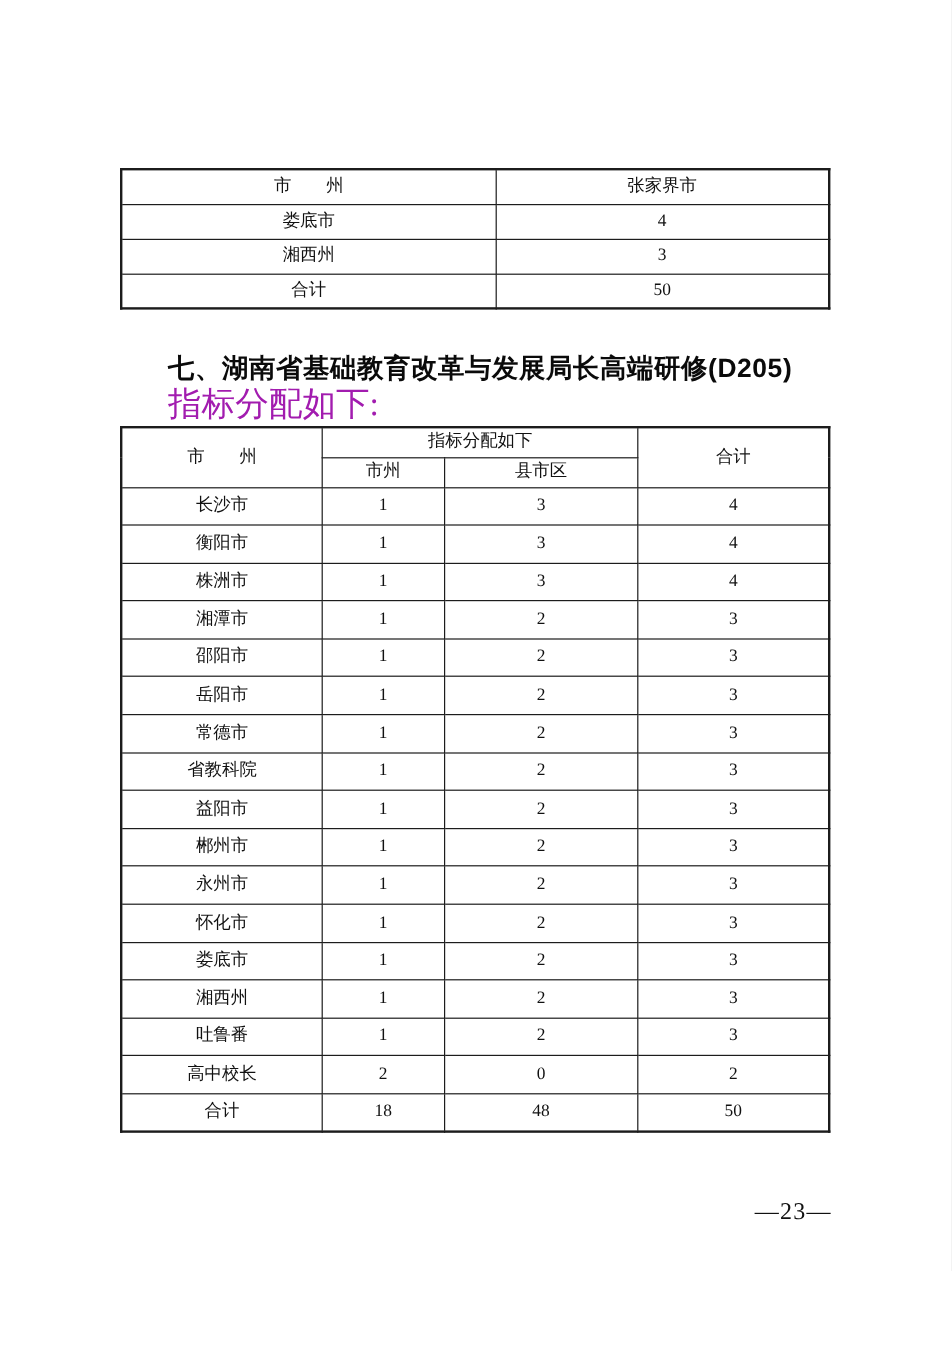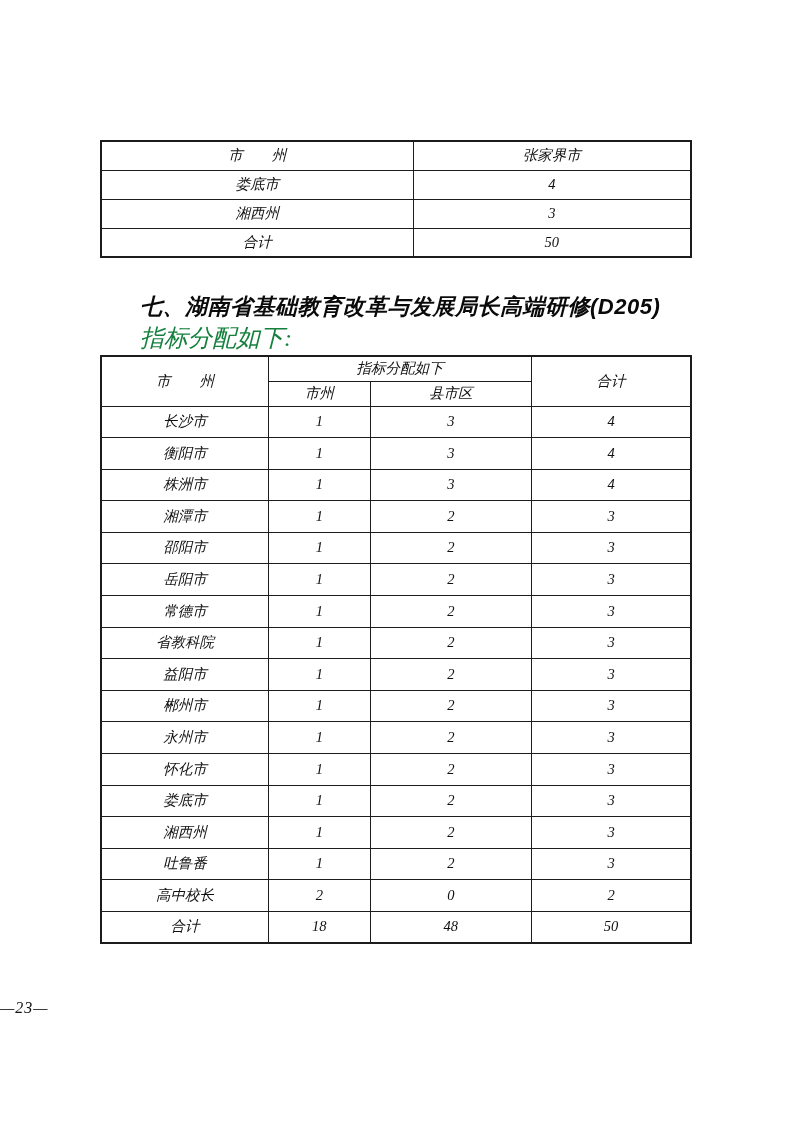--- a/index.html
+++ b/index.html
@@ -6,21 +6,20 @@
   html, body { background: #e8e8e8; }
   .page {
     position: relative;
     width: 793px;
     height: 1122px;
     margin: 0 auto;
     background: #ffffff;
     font-family: "Liberation Serif", "DejaVu Serif", serif;
     color: #111111;
     overflow: hidden;
-    font-style: italic;
   }
   
   .table1-wrap {
     position: absolute;
     top: 140px;
     left: 100px;
     width: 592px;
   }
   table {
     border-collapse: collapse;
@@ -55,23 +54,23 @@
     font-family: "Liberation Sans", "DejaVu Sans", sans-serif;
     font-weight: bold;
     font-size: 22px;
     line-height: 31px;
     letter-spacing: 0.5px;
     color: #0a0a0a;
     white-space: nowrap;
   }
   .section-subtitle {
     font-family: "Liberation Serif", "DejaVu Serif", serif;
-    font-size: 24px;
+    font-size: 28px;
     line-height: 32px;
-    color: #15803d;
+    color: #a21caf;
   }
 
   
   .table2-wrap {
     position: absolute;
     top: 355px;
     left: 100px;
     width: 592px;
   }
   .table2 thead td { height: 25px; }
@@ -80,22 +79,22 @@
   .t2-col2 { width: 17.2%; }
   .t2-col3 { width: 27.4%; }
   .t2-col4 { width: 27.0%; }
 
   
   .page-number {
     position: absolute;
     top: 999px;
     left: 0;
     width: 693px;
-    text-align: left;
-    font-size: 16px;
+    text-align: right;
+    font-size: 20px;
     letter-spacing: 1px;
     color: #111111;
   }
 </style>
 </head>
 <body>
 
 <div class="page">
 
   <div class="table1-wrap">

